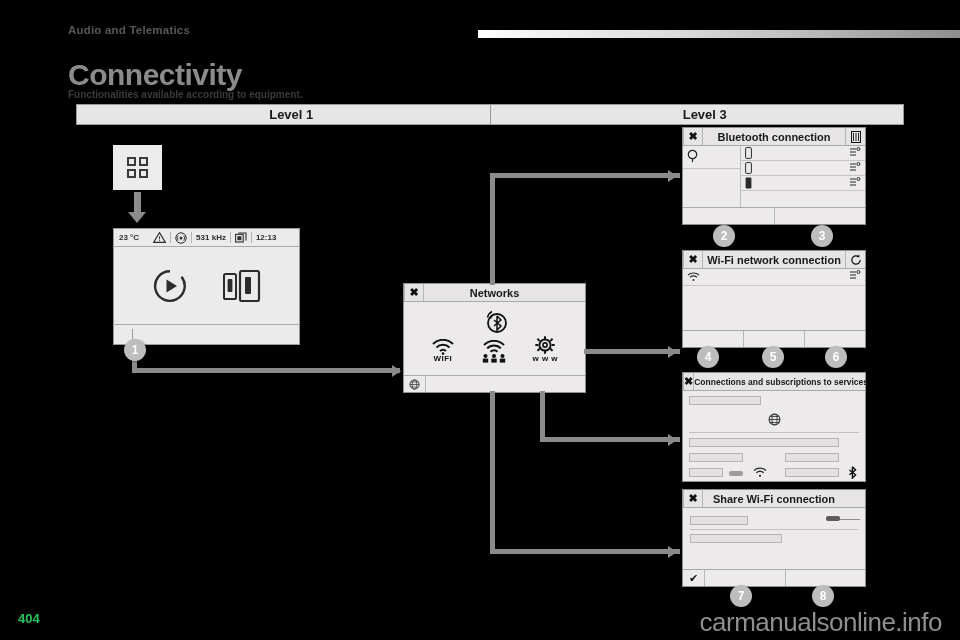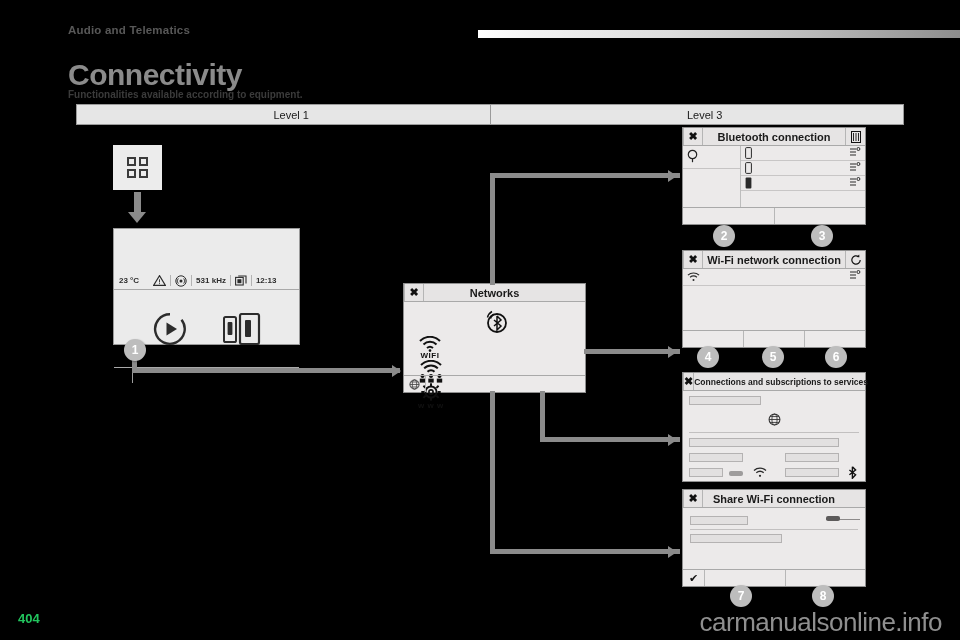--- a/index.html
+++ b/index.html
@@ -41,21 +41,21 @@
   .levels {
     position: absolute; left: 76px; top: 104px;
     width: 828px; height: 21px;
     display: flex;
     background: #e6e6e6;
     border: 1px solid #9a9a9a;
   }
   .levels .cell {
     flex: 1 1 0;
     display: flex; align-items: center; justify-content: center;
-    font-size: 11px; font-weight: normal; color: #1a1a1a;
+    font-size: 13px; font-weight: bold; color: #1a1a1a;
     border-right: 1px solid #9a9a9a;
     padding-left: 16px;
   }
   .levels .cell:last-child { border-right: none; }
 
   
   .panel {
     position: absolute;
     background: #eceaea;
     border: 1px solid #8f8f8f;
@@ -157,35 +157,34 @@
   .car-screen {
     position: absolute; left: 113px; top: 228px;
     width: 187px; height: 117px;
     background: #ebebeb;
     border: 1px solid #9a9a9a;
   }
   .car-status {
     height: 18px; border-bottom: 1px solid #a9a9a9;
     display: flex; align-items: center;
     font-size: 8px; color: #2c2c2c; font-weight: bold;
-    padding: 0 5px; gap: 4px; margin-top: 43px;
+    padding: 0 5px; gap: 4px;
   }
   .car-status .sep { width: 1px; height: 11px; background: #b3b3b3; }
   .car-main {
     height: 77px; display: flex; align-items: center; justify-content: center;
     gap: 36px;
   }
   .car-foot { height: 20px; border-top: 1px solid #a9a9a9; position: relative; }
   .car-foot .tick { position: absolute; left: 18px; top: 4px; width: 1px; height: 11px; background: #9d9d9d; }
 
   
   .net-icons {
-    display: flex; justify-content: space-around; align-items: flex-start;
+    display: flex; justify-content: space-around; align-items: flex-end;
     padding: 0 14px;
-    flex-direction: column;
   }
   .net-ic { display: flex; flex-direction: column; align-items: center; }
   .net-ic .lbl { font-size: 8px; font-weight: bold; color: #111; letter-spacing: .5px; margin-top: -1px; }
 
   
   .wm {
     position: absolute; right: 12px; bottom: 2px;
     font-size: 26px; color: #8f8f8f;
     letter-spacing: -0.5px;
   }

